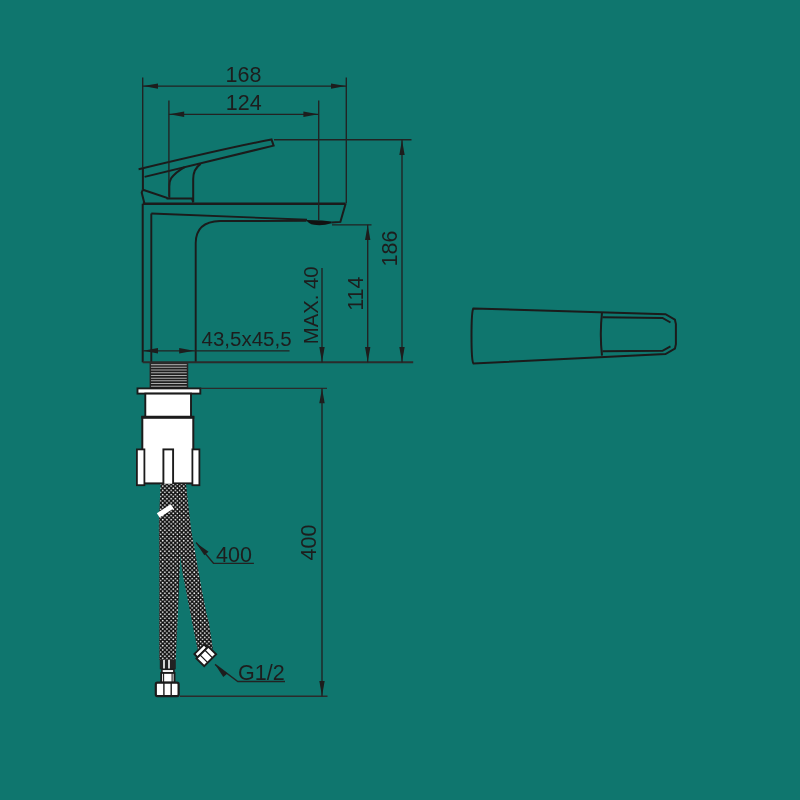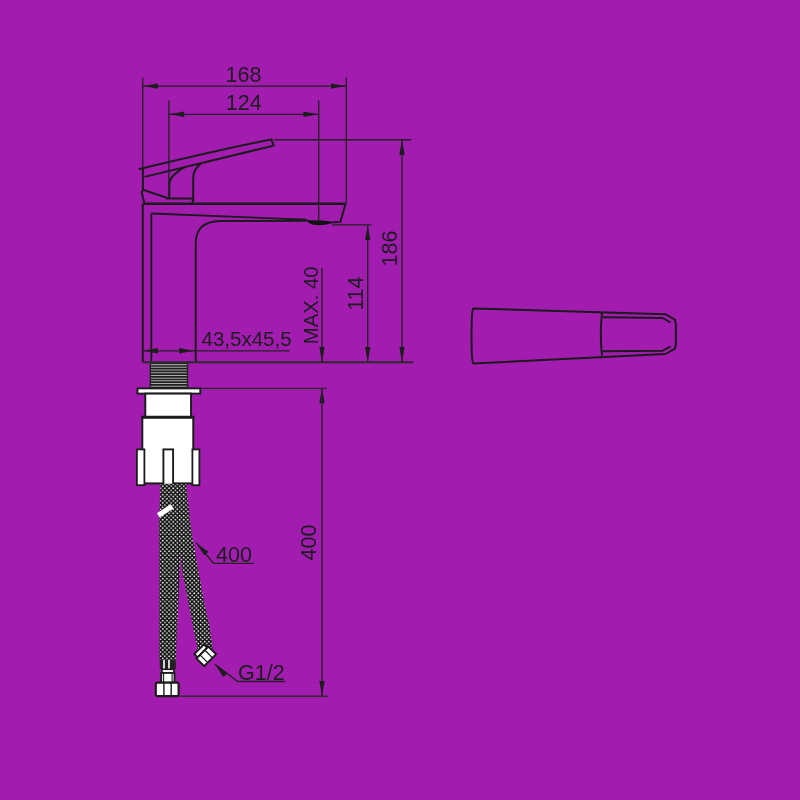--- a/index.html
+++ b/index.html
@@ -1,16 +1,16 @@
 <!DOCTYPE html>
 <html><head>
 <meta charset="utf-8">
 <style>
   html,body{margin:0;padding:0;background:#ffffff;}
-  .page{width:800px;height:800px;background:#a21caf;position:relative;overflow:hidden;}
+  .page{width:800px;height:800px;background:#0f766e;position:relative;overflow:hidden;}
   svg{position:absolute;left:0;top:0;}
   text{font-family:"Liberation Sans",sans-serif;fill:#1d1d1d;}
 </style>
 </head>
 <body>
 <div class="page">
 <svg width="800" height="800" viewBox="0 0 800 800">
 <defs>
 <pattern id="hosep" width="4.2" height="4.2" patternUnits="userSpaceOnUse">
   <rect x="0" y="0" width="4.2" height="4.2" fill="#101010"></rect>

